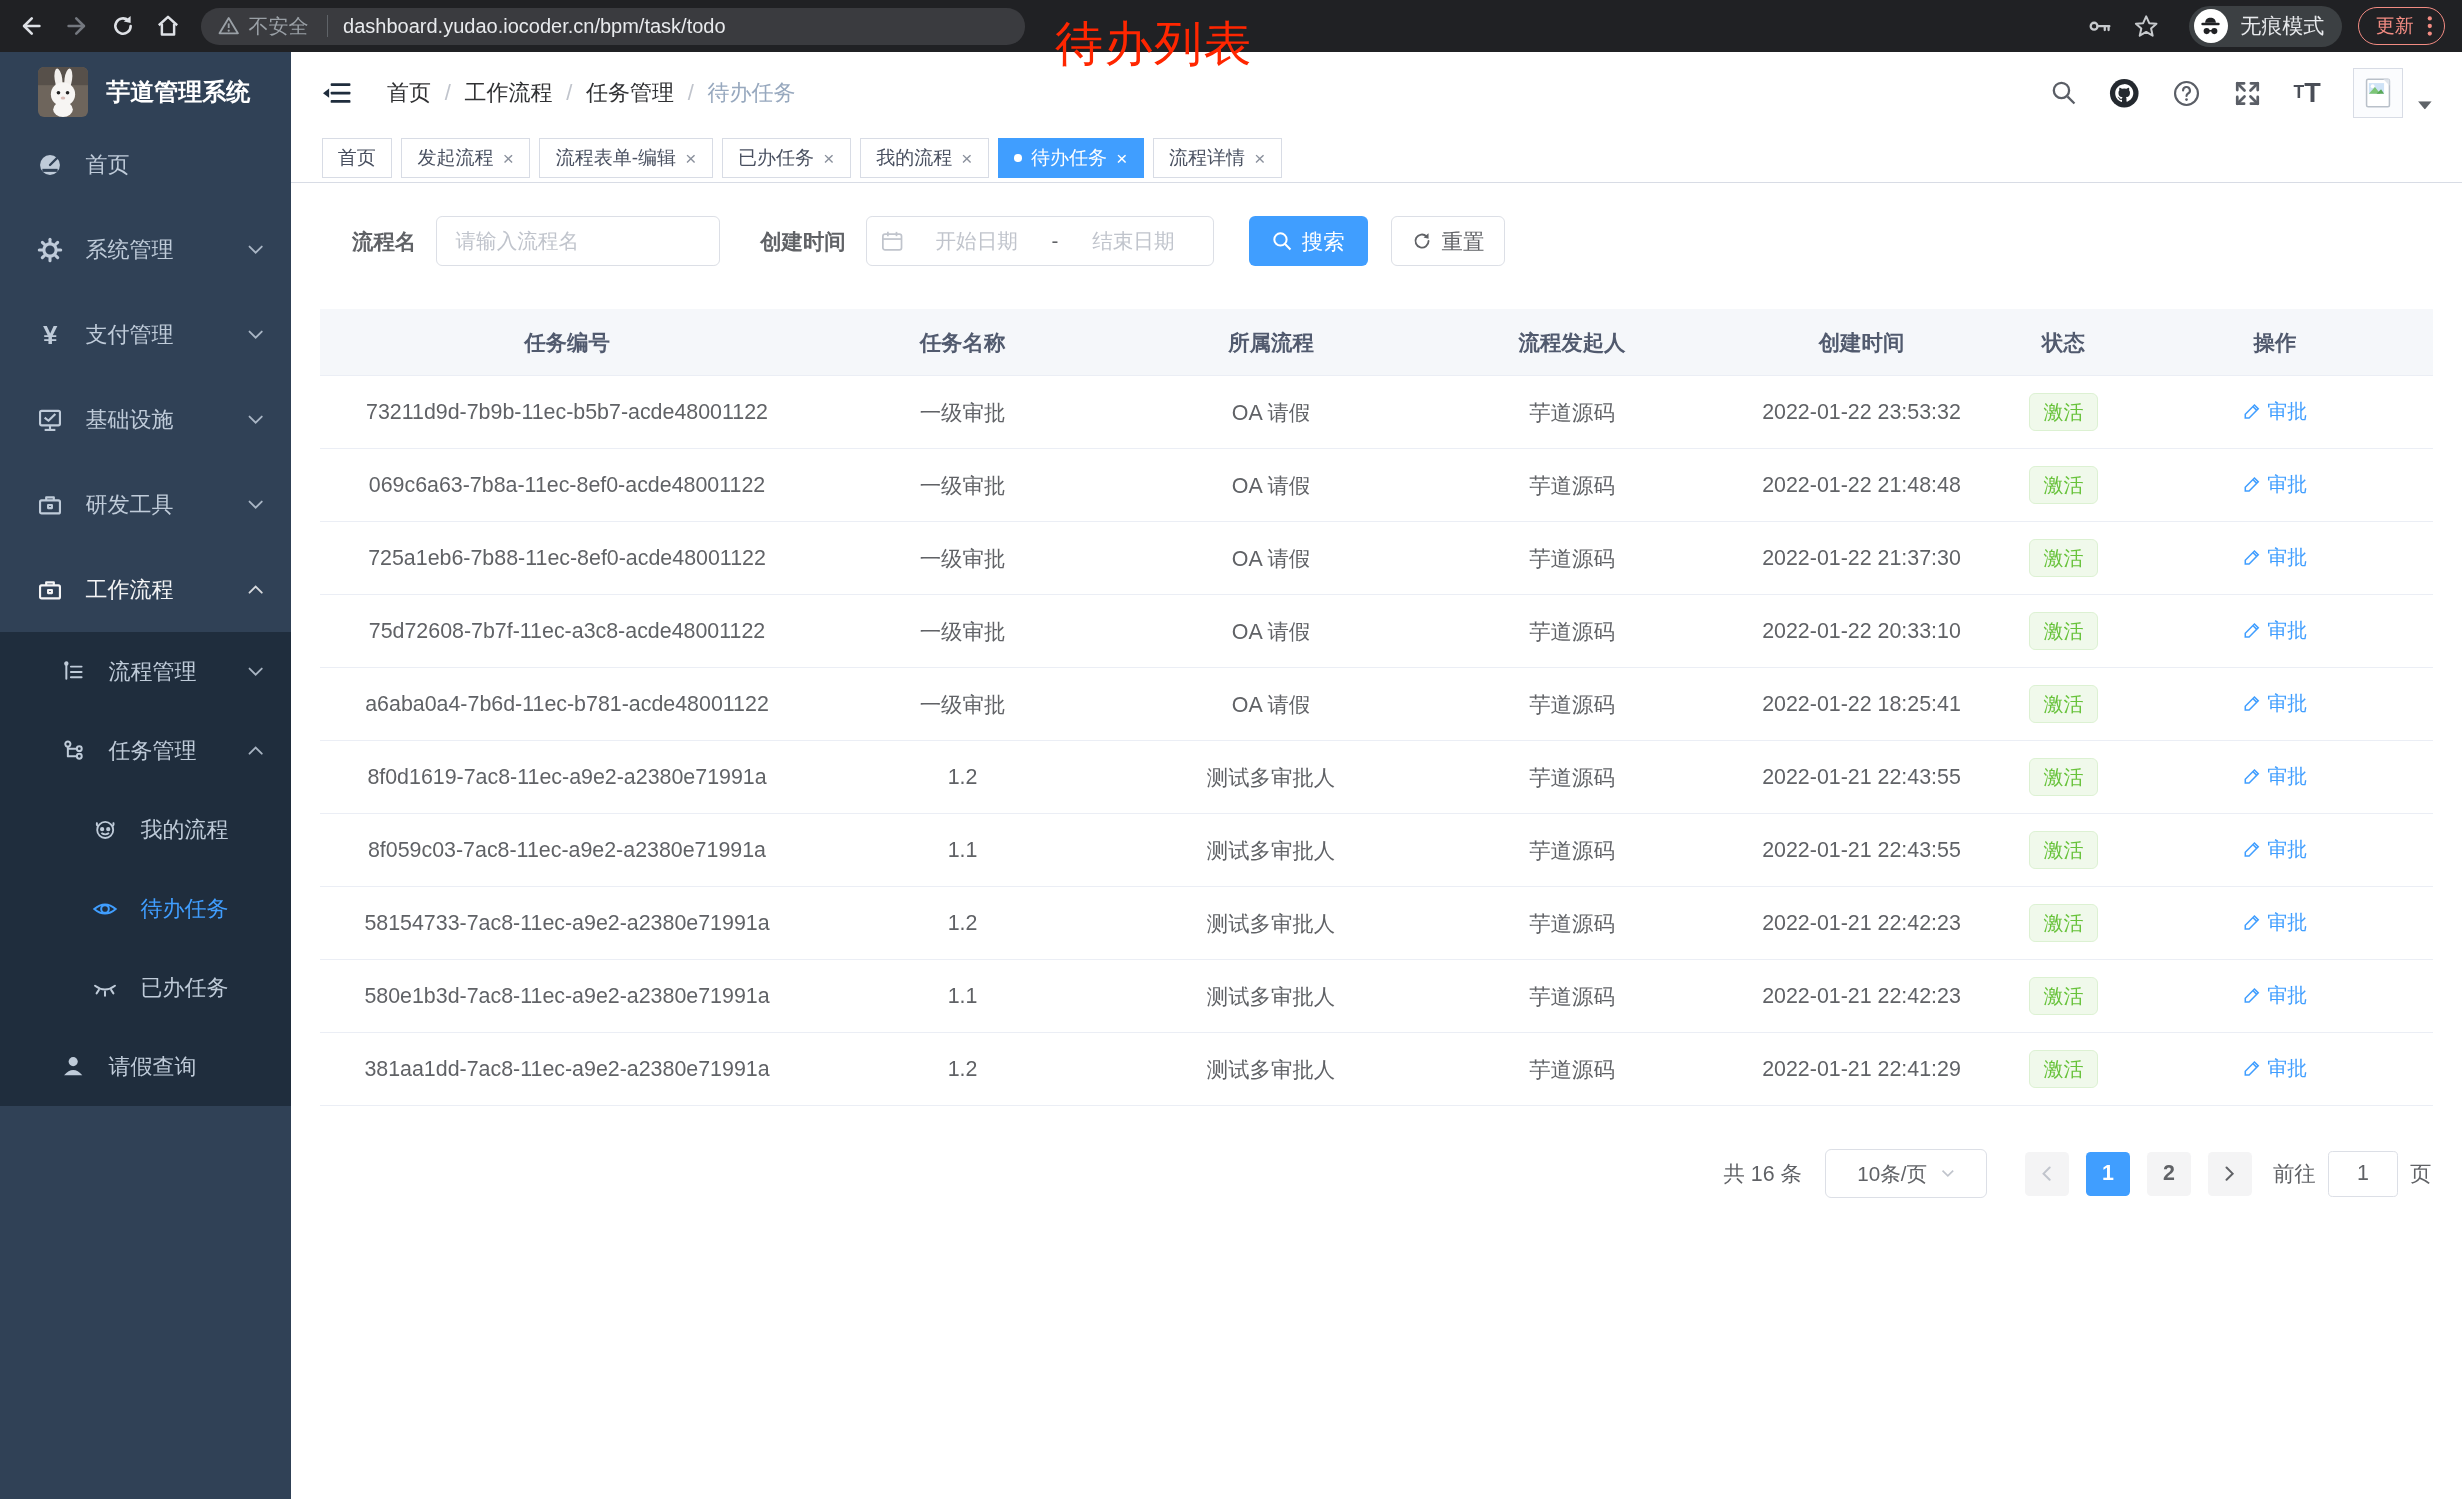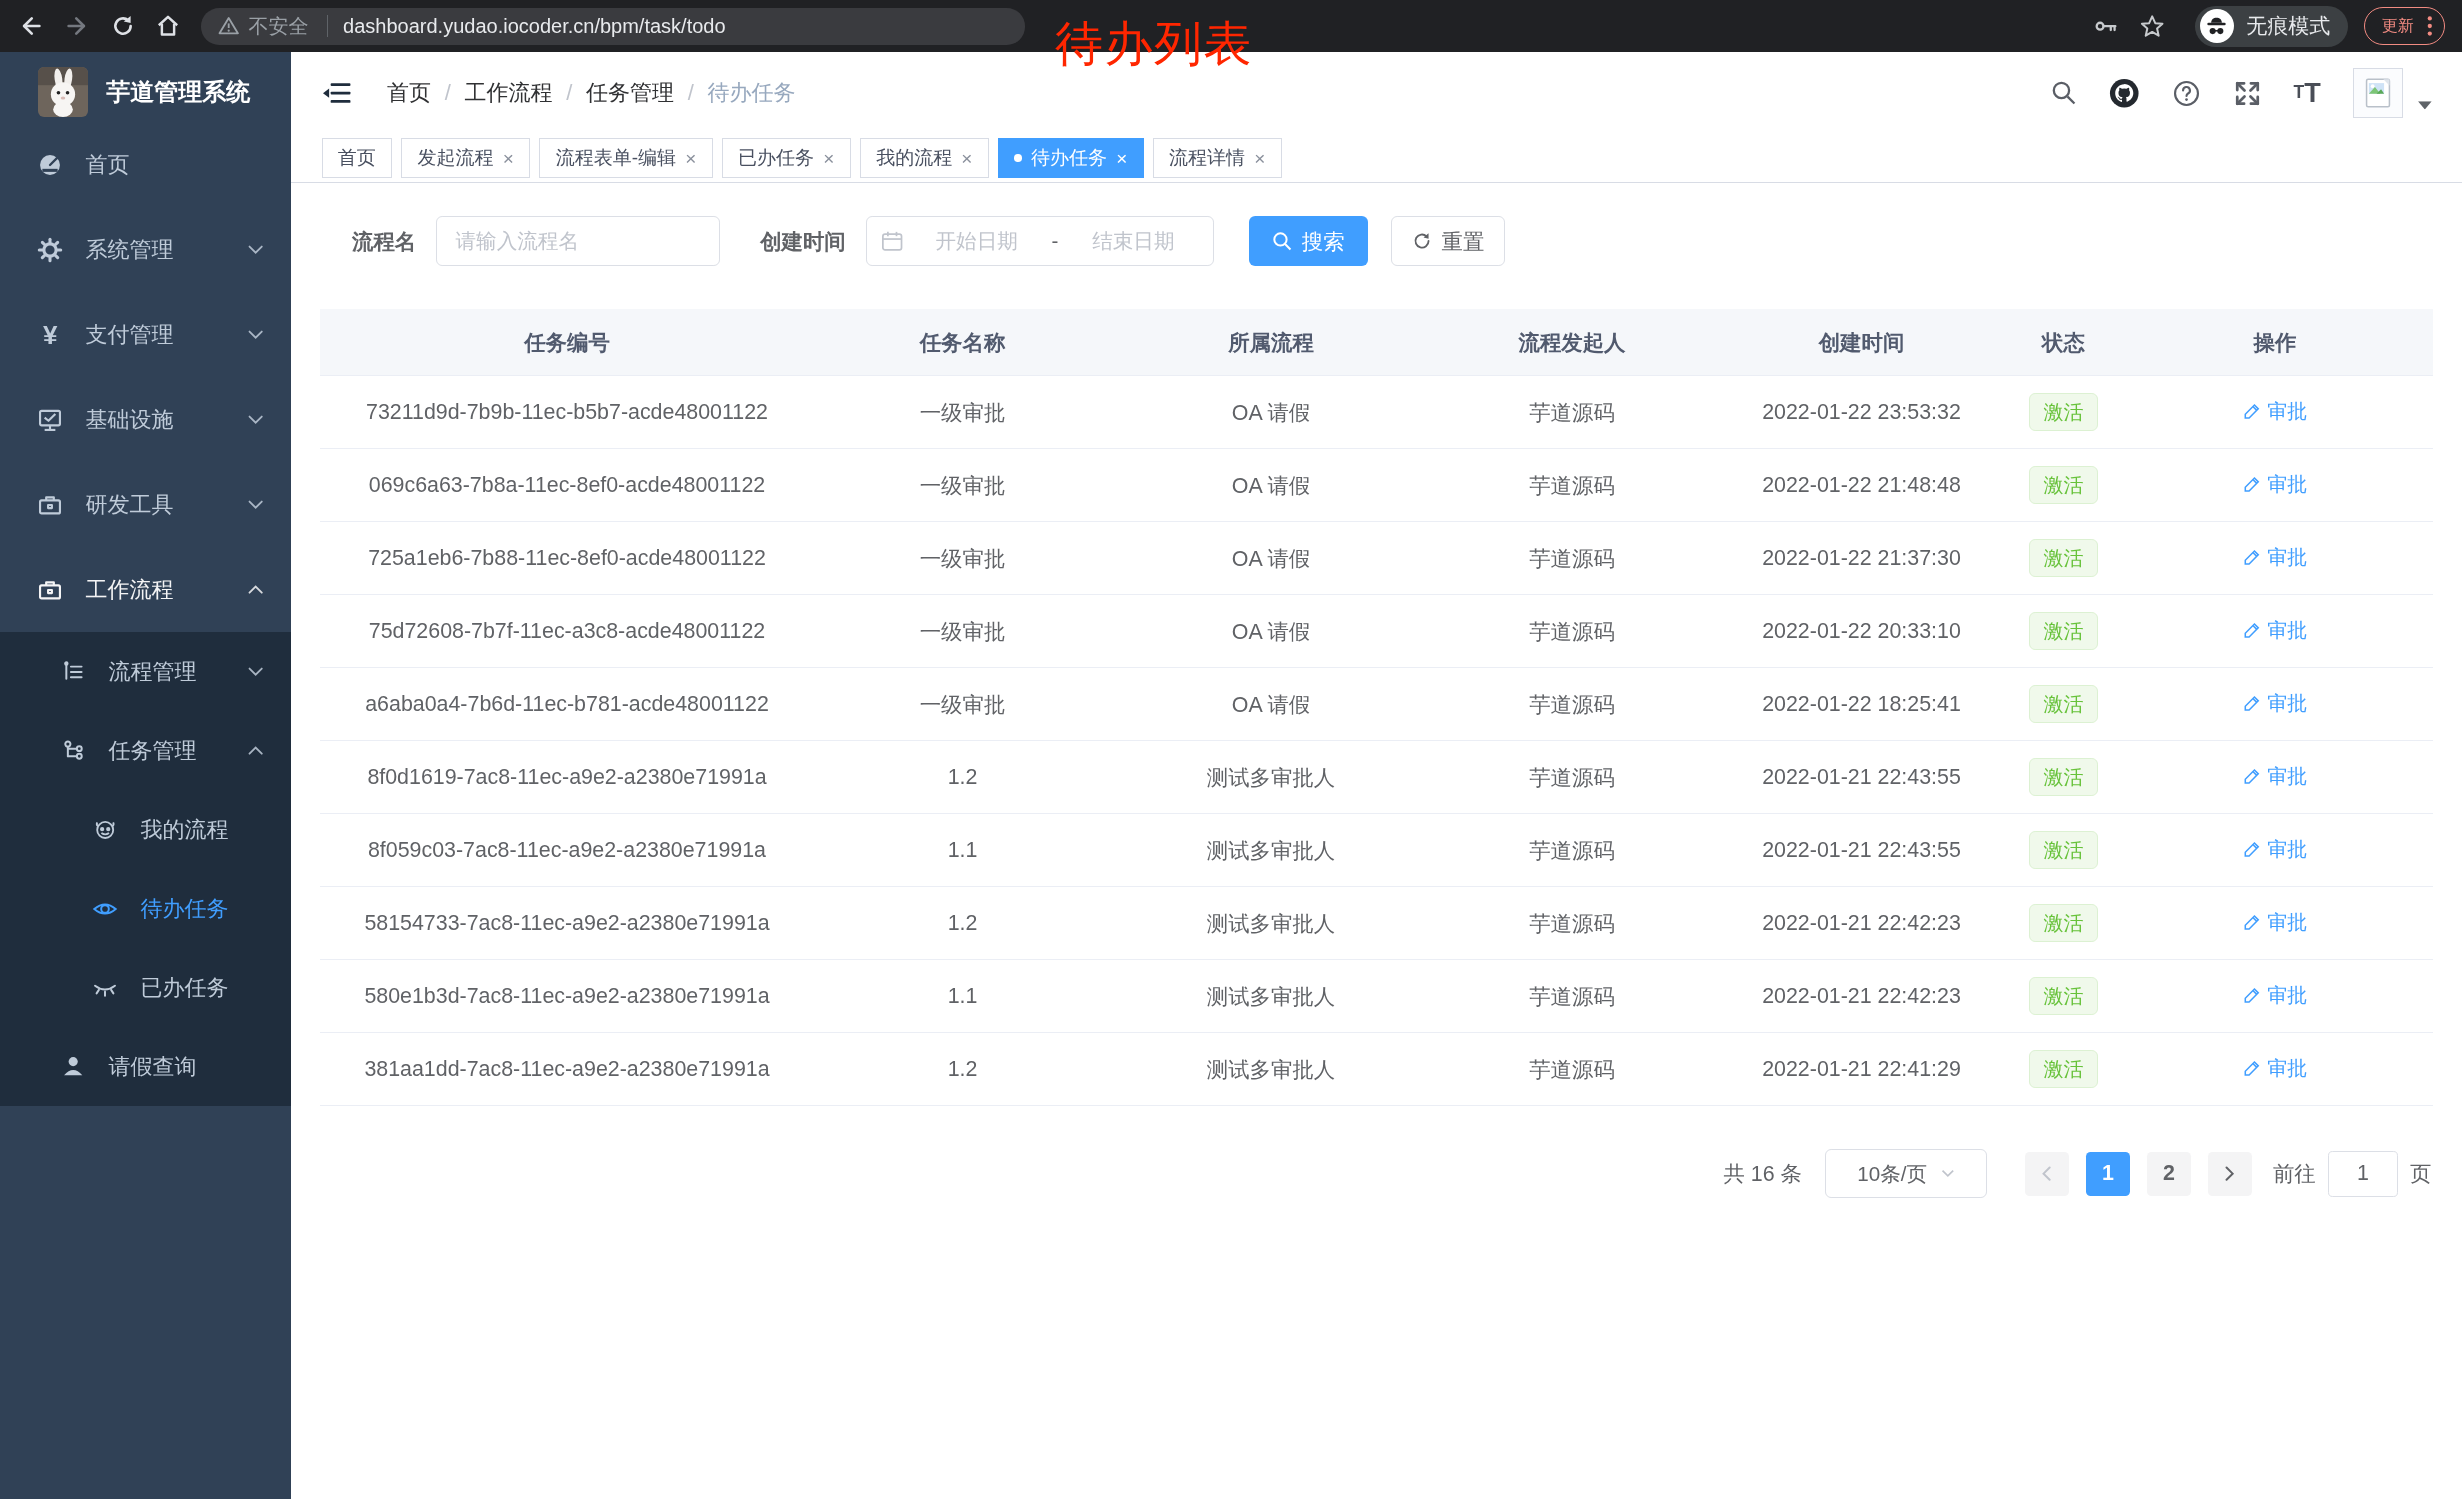--- a/index.html
+++ b/index.html
@@ -17,21 +17,21 @@
   .url-div { width:0.8px; height:21.4px; background:#5f6368; margin:0 15.3px; }
   .url-text { color:#e8eaed; font-size:20px; white-space:nowrap; }
   .chrome-spacer { flex:1; }
   .incog { height:41px; border-radius:20.6px; background:#3c4043; display:flex; align-items:center;
     padding:0 18.3px 0 4.6px; margin-left:15.3px; flex:0 0 auto; }
   .incog-circle { width:34px; height:34px; border-radius:50%; background:#fff; display:flex;
     align-items:center; justify-content:center; margin-right:12.2px; }
   .incog-text { color:#e8eaed; font-size:21px; }
   .update { height:38px; border:1.5px solid #f28b82; border-radius:20.6px; display:flex; align-items:center;
     padding:0 10.7px 0 17px; margin-left:15.3px; margin-right:3.1px; flex:0 0 auto; }
-  .update-text { font-size:16px; color:#f28b82; margin-right:12.2px; }
+  .update-text { font-size:19px; color:#f28b82; margin-right:12.2px; }
 
   
   .annotation { position:absolute; left:1055px; top:12.2px; font-size:48px; color:#ff2600;
     z-index:9; font-weight:500; letter-spacing:1.5px; }
 
   
   .sidebar { position:absolute; left:0; top:52px; width:291px; bottom:0; background:#304156; z-index:2; }
   .logo-row { display:flex; align-items:center; height:67px; padding:12.2px 0 0 38px; }
   .logo-img { width:50px; height:50px; border-radius:6.1px; overflow:hidden; flex:0 0 auto; }
   .logo-title { color:#fff; font-size:24px; font-weight:bold; margin-left:18.3px; white-space:nowrap; }

